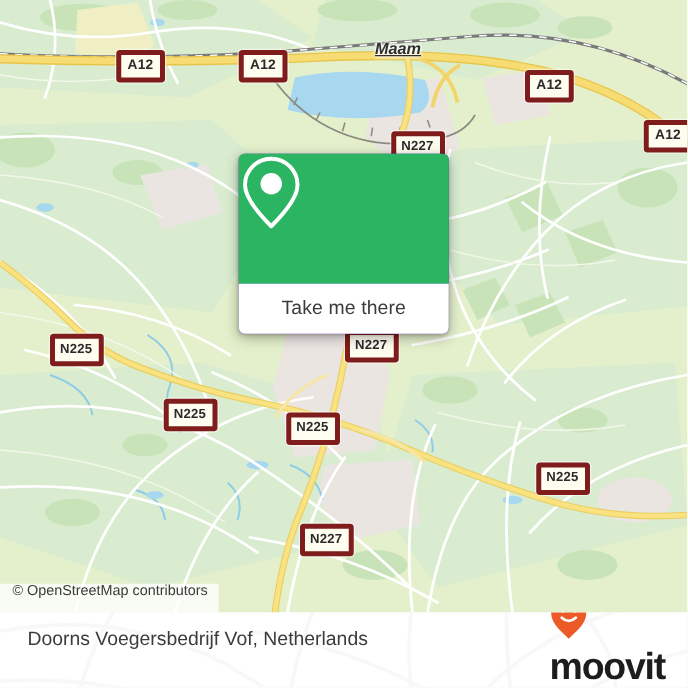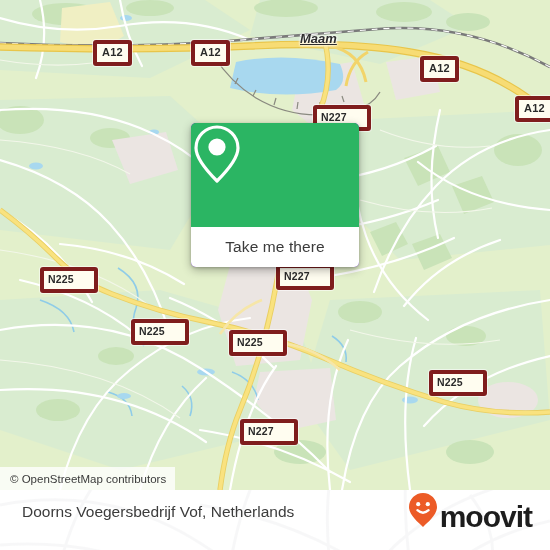--- a/index.html
+++ b/index.html
@@ -11,21 +11,21 @@
   
   #map{position:absolute;left:0;top:0;width:550px;height:490px;overflow:hidden;
        background:#e8f2d8;}
   #map svg{position:absolute;left:0;top:0;}
 
   
   .shield{position:absolute;background:#fffdf0;border:4px solid #7f1d1d;
           border-radius:3px;color:#2b2b2b;font-size:11px;font-weight:bold;
           letter-spacing:.2px;line-height:1;padding:3px 5px 4px 5px;
           box-shadow:0 0 0 1px rgba(255,255,255,.55);white-space:nowrap;}
-  .shield.sm{font-size:10.5px;padding:3px 20px 4px 4px;}
+  .shield.sm{font-size:10.5px;padding:3px 5px 4px 4px;}
 
   .placelabel{position:absolute;font-style:italic;font-weight:bold;
               font-size:13px;color:#2f2f2f;white-space:nowrap;
               text-shadow:0 0 3px #fff,0 0 3px #fff,0 0 2px #fff;text-decoration:underline;}
 
   
   #card{position:absolute;left:191px;top:123px;width:168px;
         border-radius:5px;background:#6d28d9;
         box-shadow:0 3px 10px rgba(0,0,0,.30),0 1px 3px rgba(0,0,0,.20);}
   #card-top{height:104px;background:#2bb563;border-radius:5px 5px 0 0;
@@ -33,34 +33,34 @@
   #card-bottom{height:40px;border-radius:0 0 5px 5px;background:#fff;
                display:flex;align-items:center;justify-content:center;}
   #card-cta{font-size:15.5px;color:#3b3b3b;letter-spacing:.1px;}
   #card-tail{position:absolute;left:50%;margin-left:-9px;top:163px;
              width:0;height:0;border-left:9px solid transparent;
              border-right:9px solid transparent;border-top:11px solid #fff;
              filter:drop-shadow(0 2px 2px rgba(0,0,0,.22));}
 
   
   #attrib{position:absolute;left:0;top:467px;height:23px;
-          background:rgba(255,255,255,.78);display:flex;align-items:center;
+          background:rgba(255,255,255,.78);display:flex;align-items:flex-start;
           padding:0 9px 0 10px;font-size:11.5px;color:#3a3a3a;
           white-space:nowrap;}
 
   
   #footer{position:absolute;left:0;top:490px;width:550px;height:60px;
           background:#fff;overflow:hidden;}
   #footer-wm{position:absolute;left:0;top:-415px;width:550px;height:490px;
              opacity:.07;}
   #footer-inner{position:relative;display:flex;align-items:center;
                 justify-content:space-between;height:44px;padding:0 18px 0 22px;
                 box-sizing:border-box;}
   #footer-title{font-size:15.5px;color:#3c3c3c;white-space:nowrap;}
-  #logo{display:flex;align-items:flex-end;gap:2px;}
+  #logo{display:flex;align-items:flex-start;gap:2px;flex-direction:column;}
   #logo-word{font-size:30px;font-weight:bold;color:#1d1d1d;letter-spacing:-1px;
              line-height:1;}
 </style>
 </head>
 <body>
 
 <div id="page">
 
   <div id="map">
 

